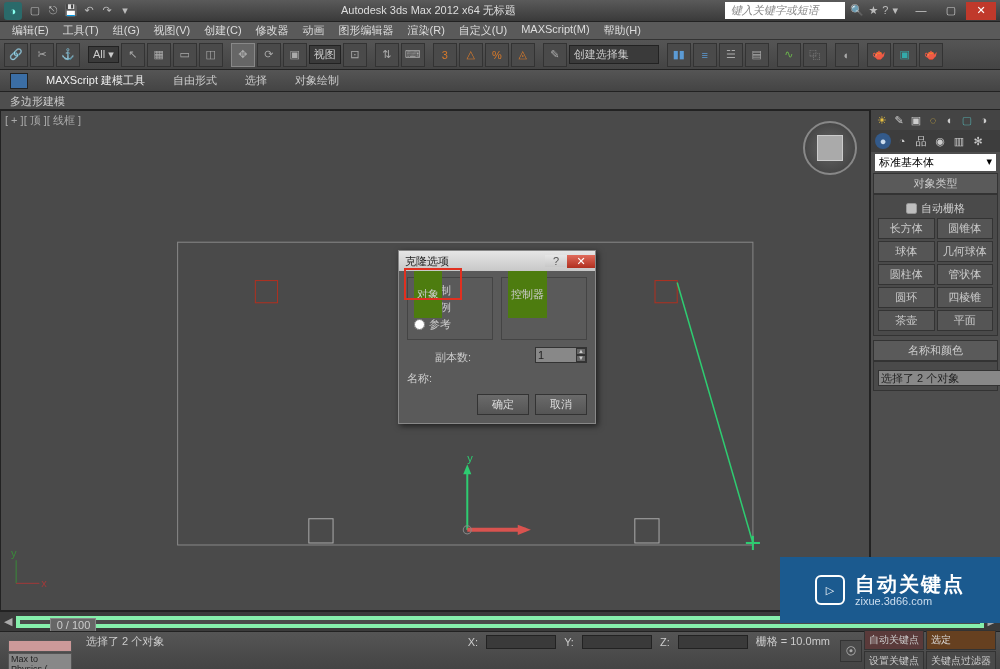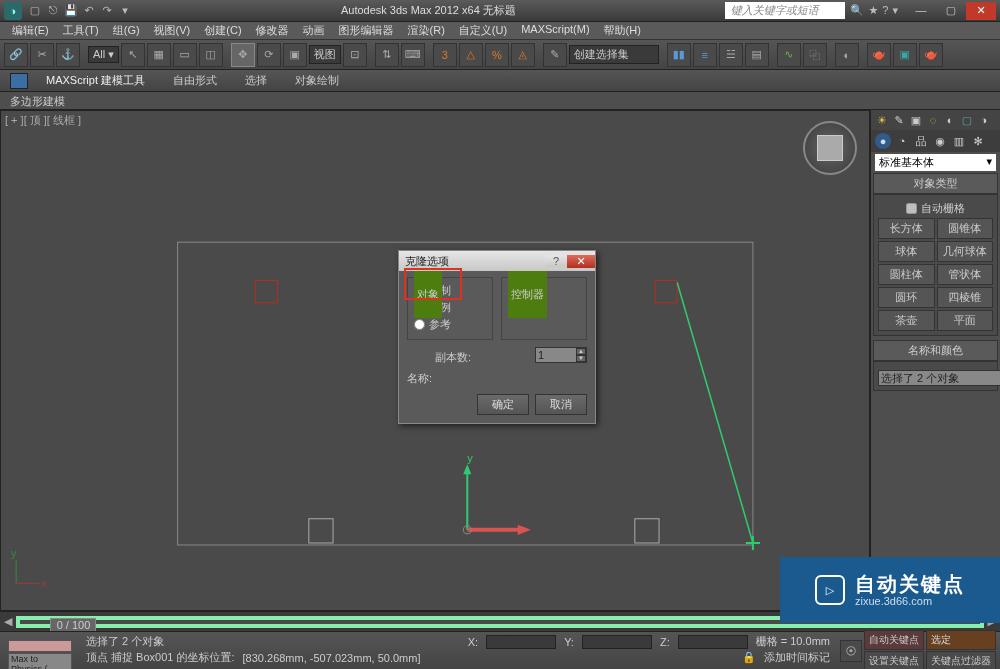--- a/index.html
+++ b/index.html
@@ -363,26 +363,20 @@
       <span>选择了 2 个对象</span>
       <span style="margin-left:auto"></span>
       <span>X:</span>
         <input class="coord-field" style="">
       <span>Y:</span>
         <input class="coord-field" style="">
       <span>Z:</span>
         <input class="coord-field" style="">
       <span>栅格 = 10.0mm</span>
     </div>
-    <div class="row">
-      <span>顶点  捕捉 Box001 的坐标位置:</span>
-      <span>[830.268mm, -507.023mm, 50.0mm]</span>
-      <span style="margin-left:auto">🔒</span>
-      <span>添加时间标记</span>
-    </div>
   </div>
   <div class="status-right">
     <div class="sbtn">⦿</div>
     <div style="display:flex;flex-direction:column;gap:1px">
       <div class="autokey">自动关键点</div>
       <div class="autokey" style="background:#4a4a4a">设置关键点</div>
     </div>
     <div style="display:flex;flex-direction:column;gap:1px">
       <div class="selpill">选定</div>
       <div class="autokey" style="background:#4a4a4a">关键点过滤器</div>

